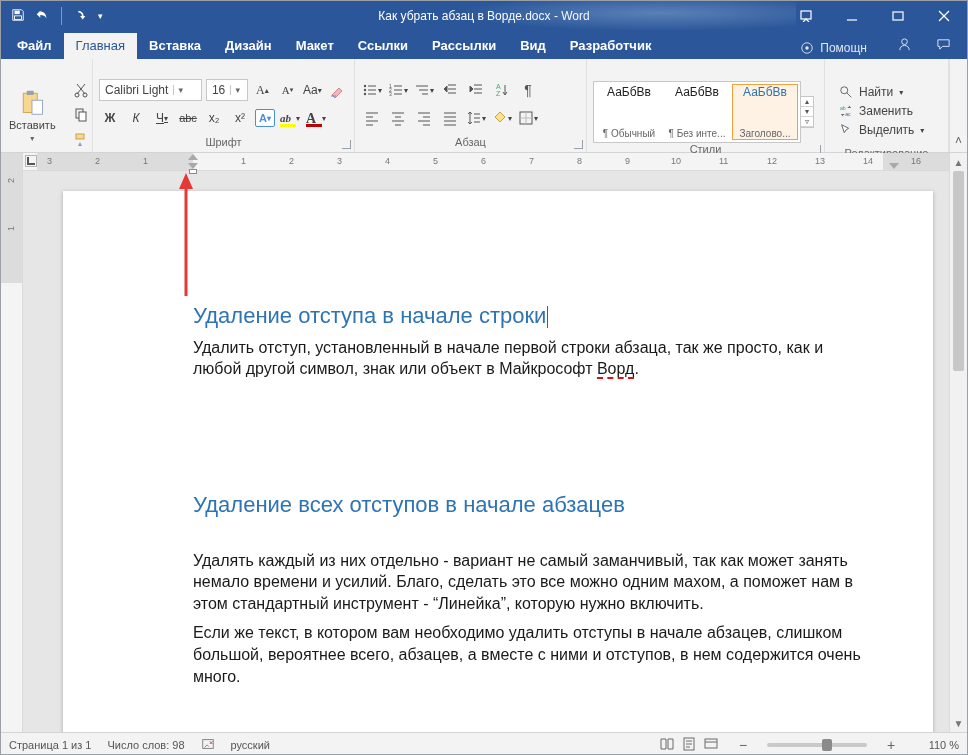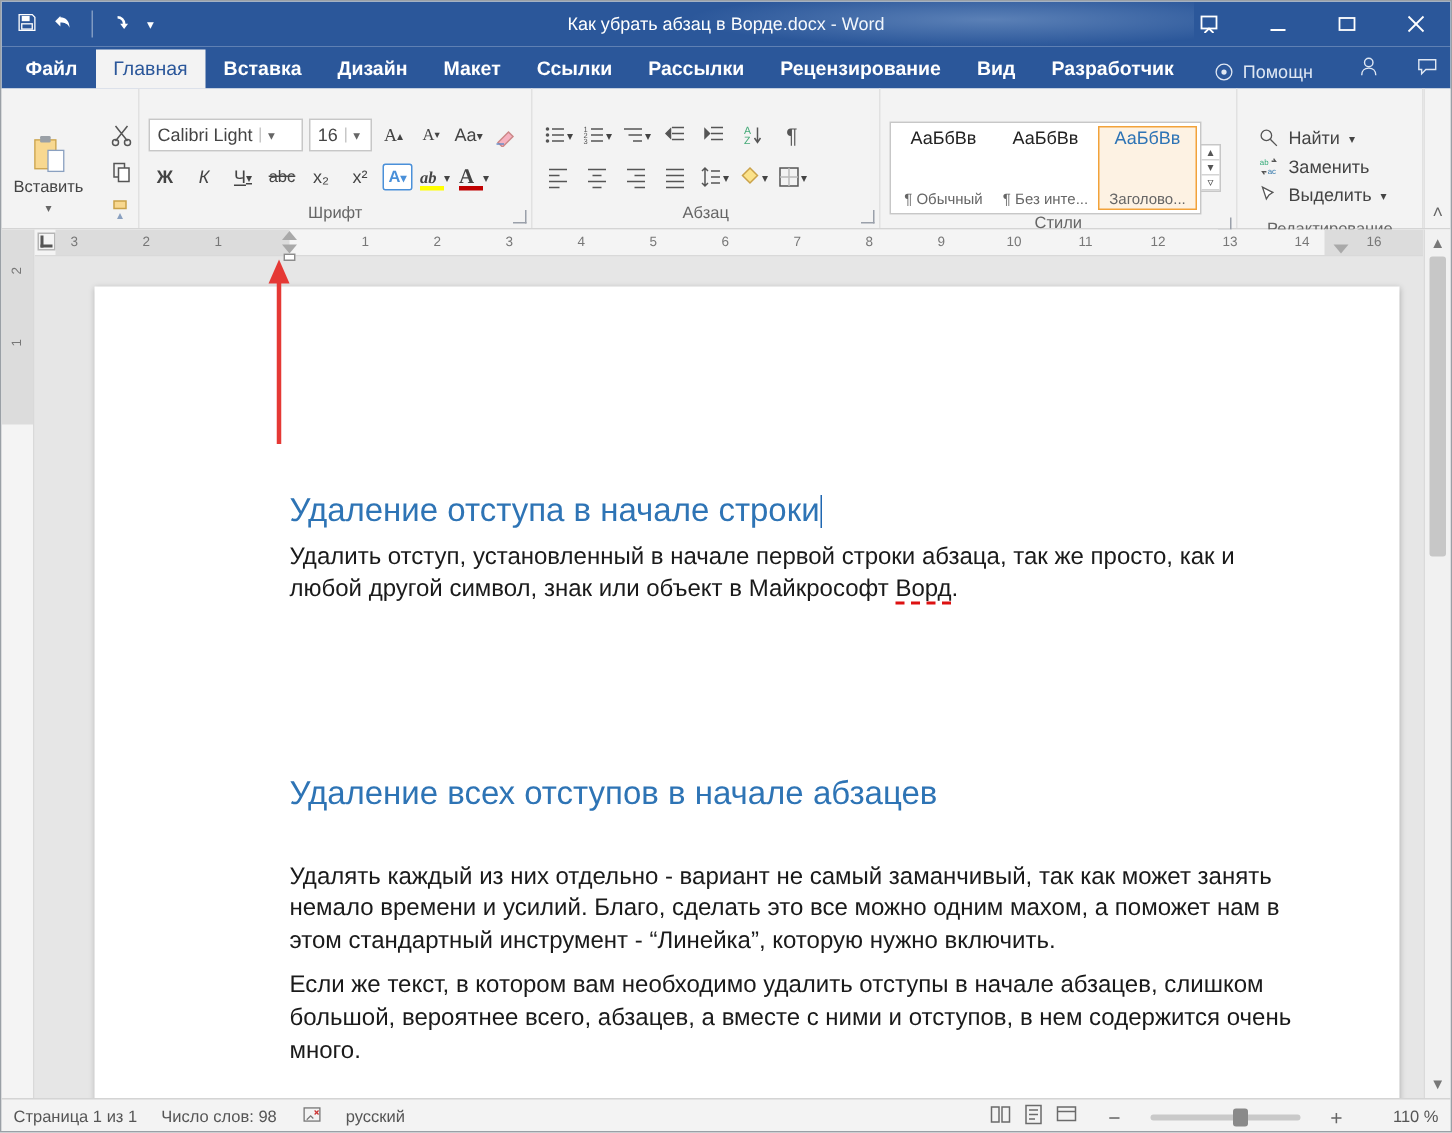--- a/index.html
+++ b/index.html
@@ -65,21 +65,21 @@
   .hruler .dark{position:absolute;top:0;bottom:0;background:#dcdcdc;}
   .hruler .num{position:absolute;top:3px;}
   .hruler .indent-top{position:absolute;top:1px;width:0;height:0;border-left:5px solid transparent;border-right:5px solid transparent;border-bottom:6px solid #a9a9a9;}
   .hruler .indent-bot{position:absolute;bottom:1px;width:0;height:0;border-left:5px solid transparent;border-right:5px solid transparent;border-top:6px solid #a9a9a9;}
   .hruler .indent-sq{position:absolute;bottom:-4px;width:8px;height:5px;background:#fff;border:1px solid #8c8c8c;}
   .hruler .tabL{position:absolute;left:2px;top:2px;width:12px;height:12px;border:1px solid #b5b5b5;display:flex;align-items:center;justify-content:center;}
   .hruler .tabL::after{content:"";width:6px;height:6px;border-left:2px solid #555;border-bottom:2px solid #555;}
   .canvas{flex:1;overflow:hidden;position:relative;}
   .page{position:absolute;left:40px;top:20px;width:870px;height:900px;background:#fff;box-shadow:0 1px 4px rgba(0,0,0,.25);}
   .content{position:absolute;left:130px;top:110px;right:70px;font-size:16px;line-height:1.35;color:#1a1a1a;font-family:Arial,sans-serif;}
-  .h{color:#2e74b5;font-size:22px;font-weight:400;margin-bottom:6px;font-family:"Calibri Light","Segoe UI Light",sans-serif;margin-top:24px;}
+  .h{color:#2e74b5;font-size:22px;font-weight:400;margin-bottom:6px;font-family:"Calibri Light","Segoe UI Light",sans-serif;}
   .h .cursor{display:inline-block;width:0;height:22px;border-right:1px solid #1f67b1;vertical-align:text-bottom;margin-left:1px;}
   .p{margin-bottom:8px;}
   .pspace{margin-top:30px;}
   .err{border-bottom:2px dashed #d11;}
   .arrow{position:absolute;pointer-events:none;}
   .vscroll{width:18px;background:#f1f1f1;border-left:1px solid #dadada;display:flex;flex-direction:column;}
   .vscroll .arr{height:18px;display:flex;align-items:center;justify-content:center;color:#777;font-size:10px;}
   .vscroll .track{flex:1;position:relative;}
   .vscroll .thumb{position:absolute;left:3px;right:3px;top:0;height:200px;background:#c7c7c7;border-radius:2px;}
   
@@ -139,21 +139,20 @@
 </div>
 
 <div class="tabs">
   <div class="tab">Файл</div>
   <div class="tab active">Главная</div>
   <div class="tab">Вставка</div>
   <div class="tab">Дизайн</div>
   <div class="tab">Макет</div>
   <div class="tab">Ссылки</div>
   <div class="tab">Рассылки</div>
-  <div class="tab">Рецензирование</div>
   <div class="tab">Вид</div>
   <div class="tab">Разработчик</div>
   <div class="filler"></div>
   <div class="help">
     <svg viewBox="0 0 16 16">
         <circle cx="8" cy="8" r="6" fill="none" stroke="#dfe7f3"></circle>
         <circle cx="8" cy="8" r="2"></circle>
       </svg>
     <span>Помощн</span>
   </div>

